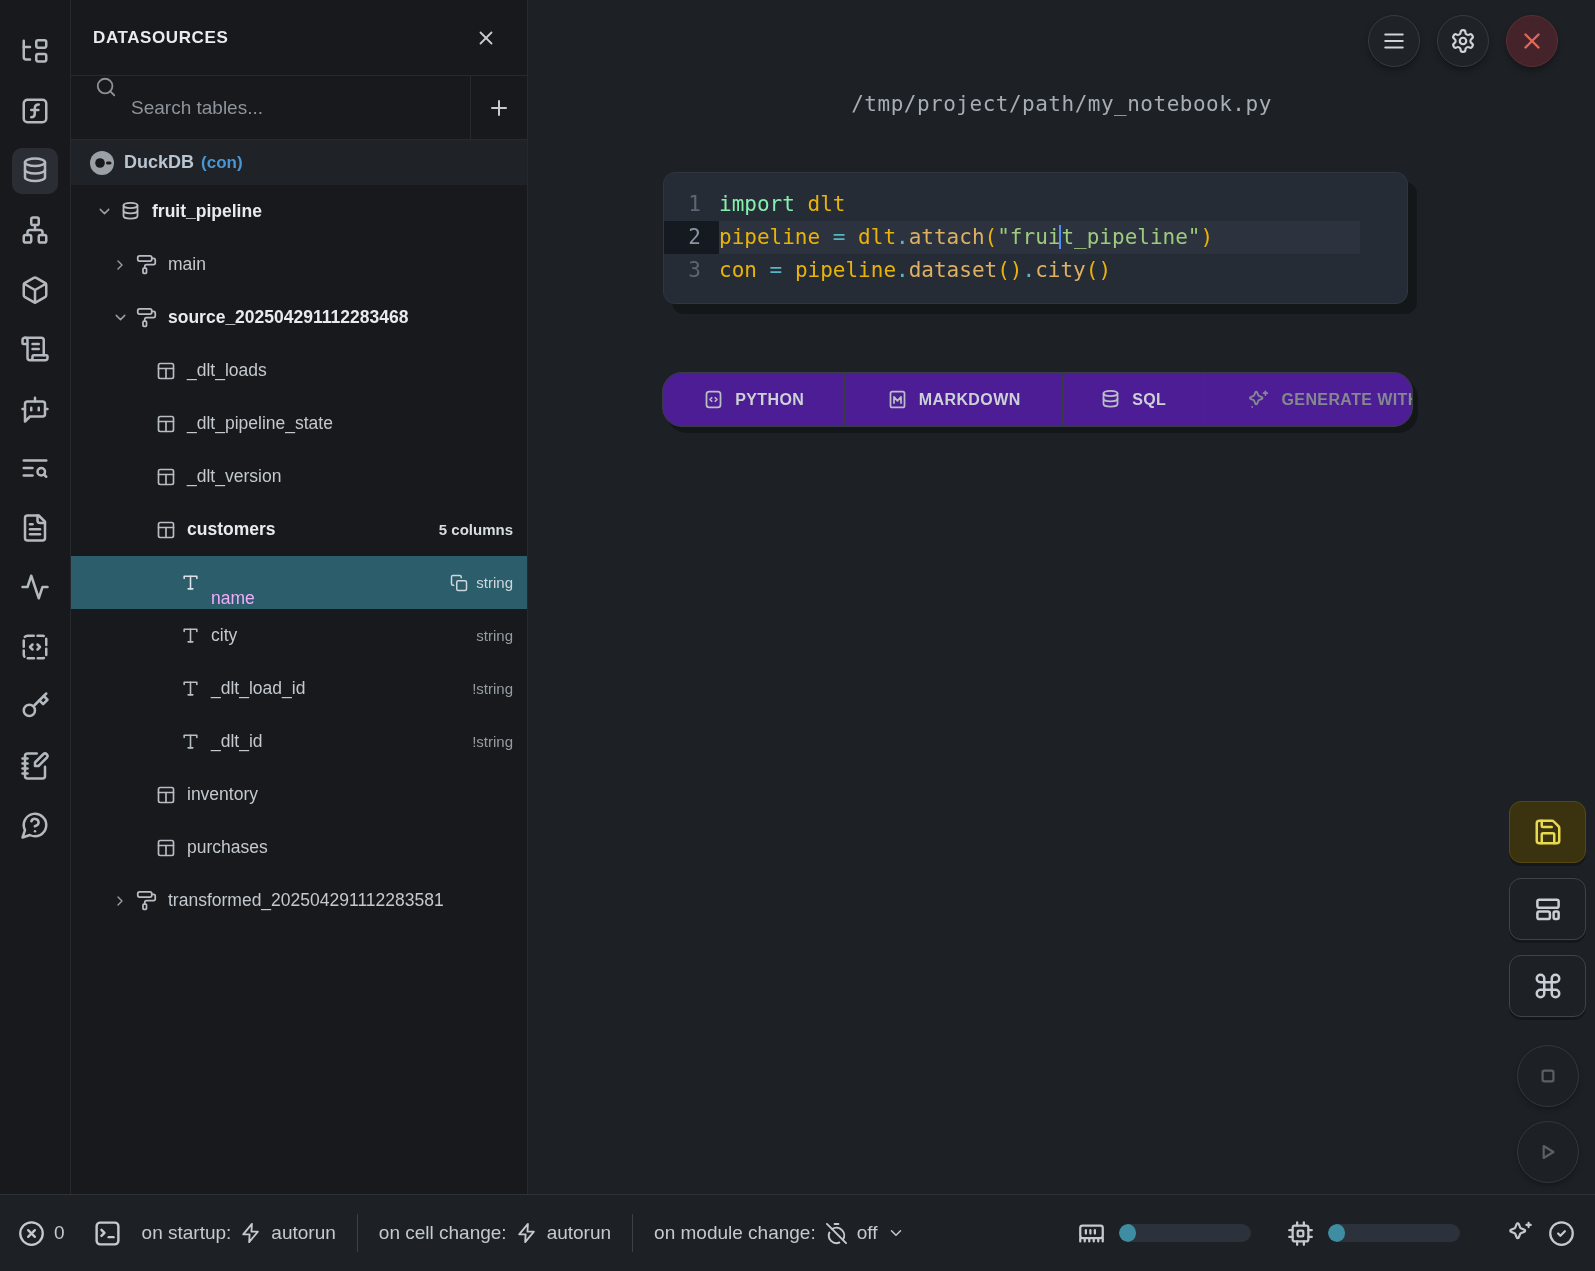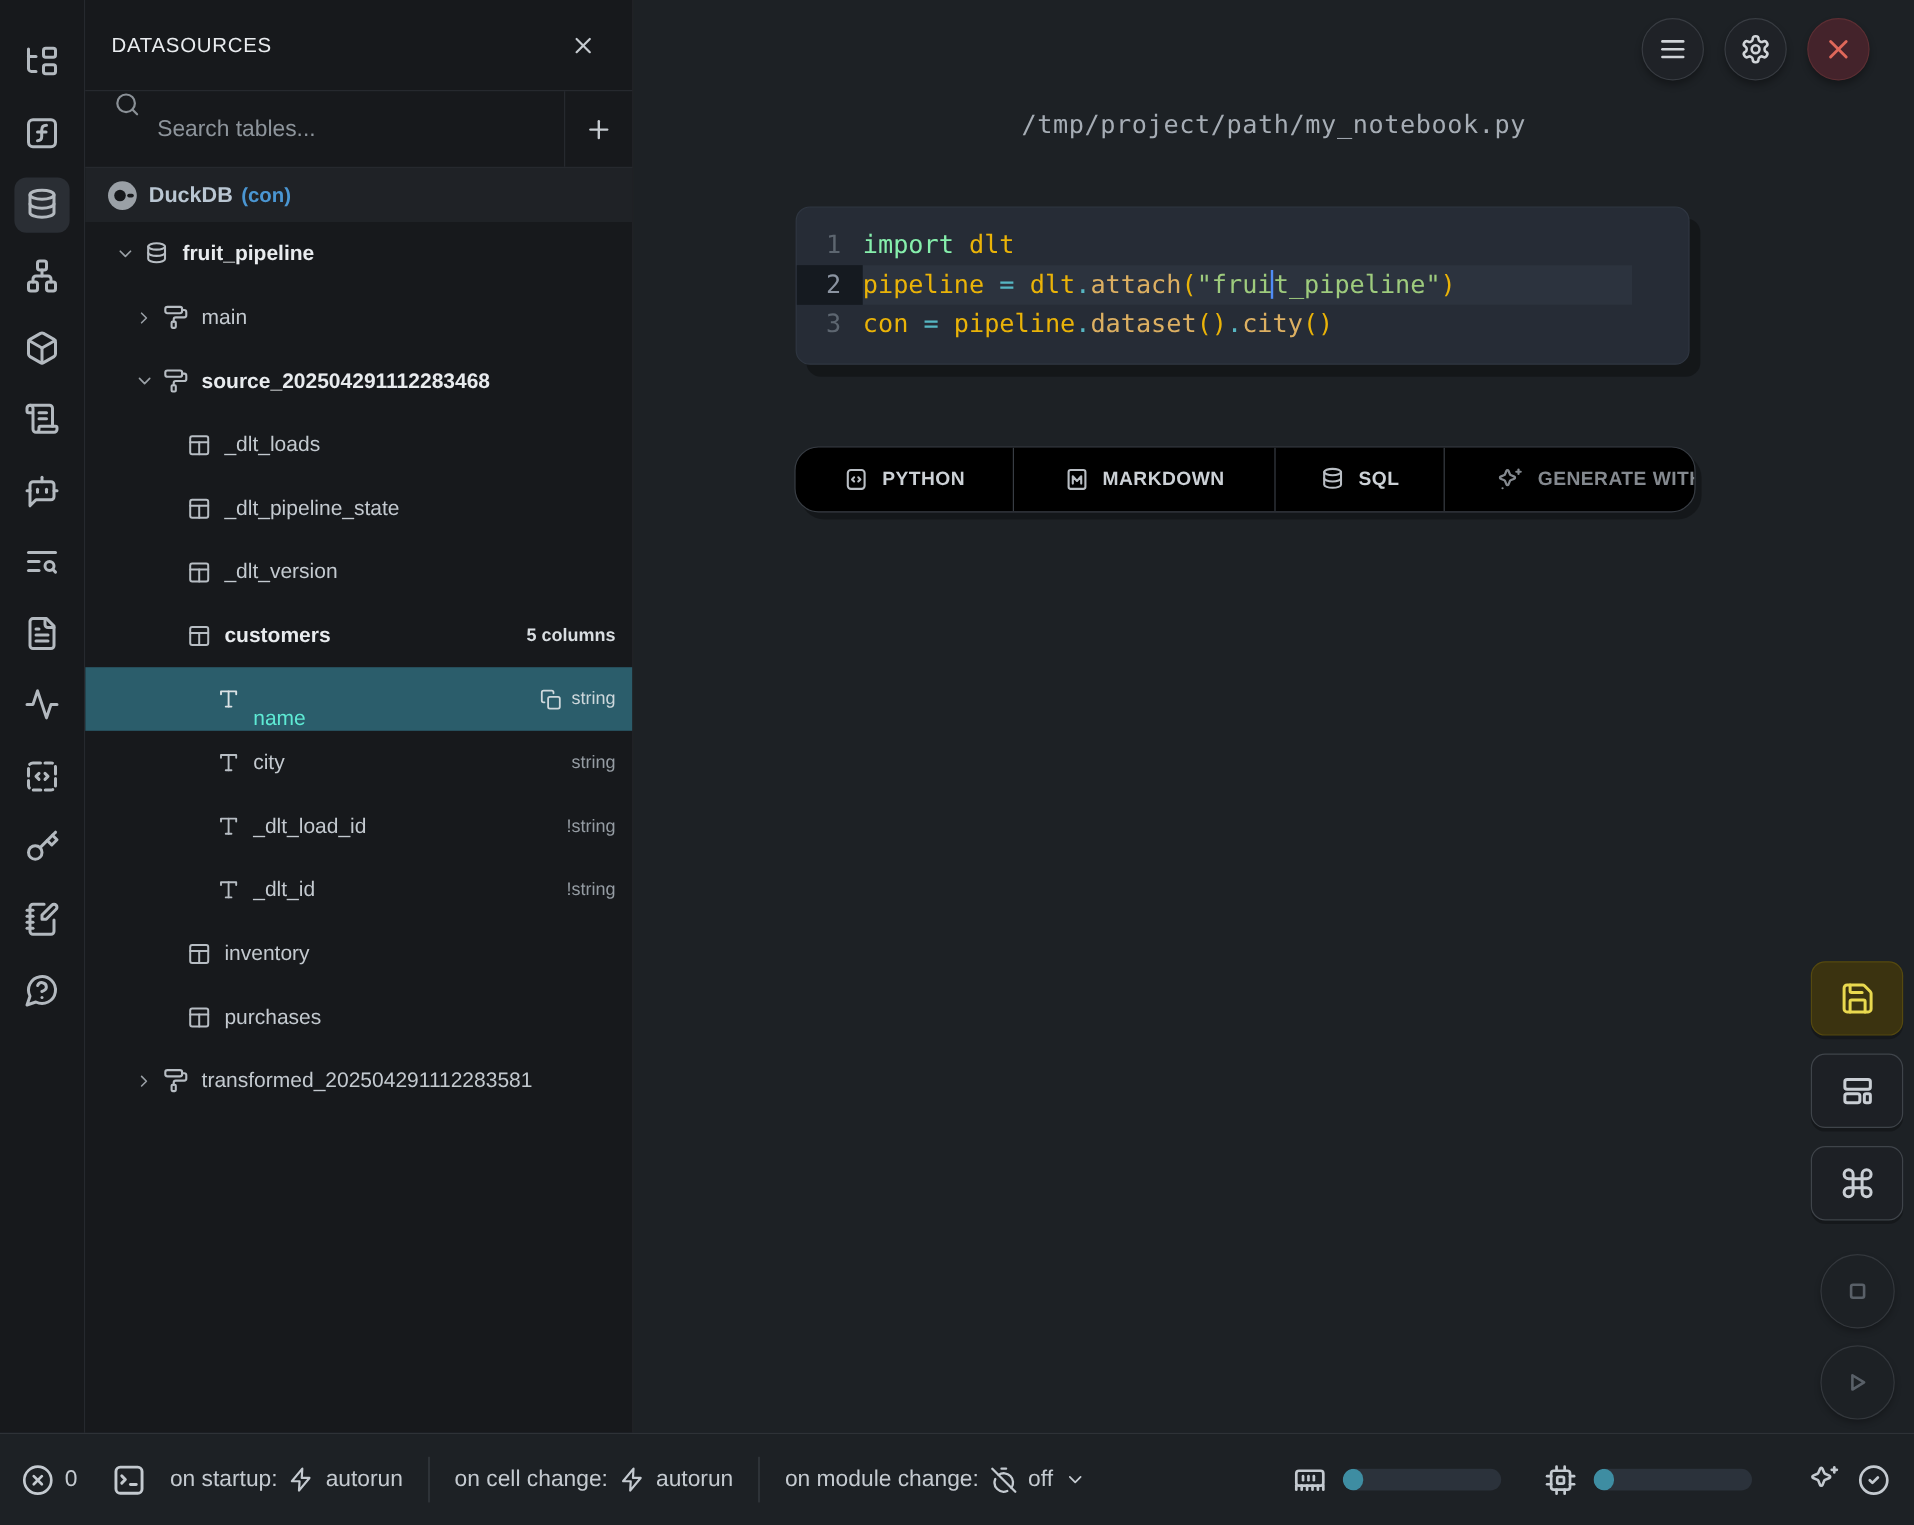--- a/index.html
+++ b/index.html
@@ -29,21 +29,21 @@
   
   .panel {
     position:absolute; left:71px; top:0; bottom:77px; width:457px;
     background:#17191c; border-right:1px solid #26292e;
     display:flex; flex-direction:column;
   }
   .panel-header {
     height:76px; display:flex; align-items:center; padding:0 30px 0 22px;
     border-bottom:1px solid #26292e; flex:none;
   }
-  .panel-title { font-size:17px; font-weight:normal; letter-spacing:.6px; color:#e9ecef; }
+  .panel-title { font-size:17px; font-weight:bold; letter-spacing:.6px; color:#e9ecef; }
   .panel-close { margin-left:auto; color:#c6cbd0; cursor:pointer; }
   .search-row {
     height:64px; display:flex; align-items:stretch; border-bottom:1px solid #26292e; flex:none;
   }
   .search-box { flex:1; display:flex; padding-left:24px; }
   .search-box .sicon { color:#8a9096; margin-right:14px; }
   .search-input {
     background:transparent; border:none; outline:none; color:#c4cad0;
     font-size:19px; font-family:"Liberation Sans",sans-serif; width:100%;
   }
@@ -61,21 +61,21 @@
   .trow {
     height:53px; display:flex; align-items:center; padding-right:14px; cursor:pointer;
     color:#c3c9cf; font-size:17.5px;
   }
   .trow.selected { background:#2b5d6b; color:#eef2f4; }
   .trow .chev { width:24px; display:flex; justify-content:flex-start; color:#9aa0a6; flex:none; }
   .trow .ticon { color:#b7bdc3; flex:none; }
   .trow.selected .ticon { color:#dbe2e5; }
   .trow .label { margin-left:11px; white-space:nowrap; }
   .trow .label.bold { font-weight:bold; color:#e8ebee; }
-  .trow.selected .label { color:#5eead4;margin-top:32px; }
+  .trow.selected .label { color:#f0abfc;margin-top:32px; }
   .trow .right { margin-left:auto; font-size:15px; color:#959ca3; display:flex; align-items:center; gap:8px; }
   .trow .right.bold { font-weight:bold; color:#d8dde1; }
   .trow.selected .right { color:#ced8dc; }
   .ind-0 { padding-left:25px; } .ind-1 { padding-left:41px; }
   .ind-2 { padding-left:85px; } .ind-3 { padding-left:110px; }
 
   
   .main { position:absolute; left:528px; top:0; bottom:77px; right:0; background:#1d2125; }
   .file-path {
     margin-top:92px; text-align:center;
@@ -94,21 +94,21 @@
   }
   .cell-line .code { flex:1; margin-right:47px; white-space:pre; color:#d4d9e0; }
   .cell-line.active .gutter { background:#151a20; color:#8b94a1; }
   .cell-line.active .code { background:#2c333e; }
   .tk-kw { color:#86efac; } .tk-pl { color:#eab308; } .tk-op { color:#56b6c2; }
   .tk-fn { color:#ddb062; } .tk-str { color:#9ecb7d; }
   .cursor { border-left:2px solid #4f8cf7; margin-left:-1px; }
 
   .add-cell-row {
     margin:68px 0 0 134px; width:751px; height:55px;
-    background:#000000; border:1px solid #383d44; border-radius:20px;
+    background:#4c1d95; border:1px solid #383d44; border-radius:20px;
     box-shadow:5px 6px 0 0 rgba(0,0,0,.28);
     display:flex; overflow:hidden;
   }
   .acb {
     display:flex; align-items:center; justify-content:center; gap:11px;
     border-right:1px solid #383d44; color:#ccd1d6; cursor:pointer;
     font-size:16px; font-weight:bold; letter-spacing:.4px; white-space:nowrap; overflow:hidden;
   }
   .acb:last-child { border-right:none; }
   .acb .aicon { color:#b9bec4; flex:none; }

